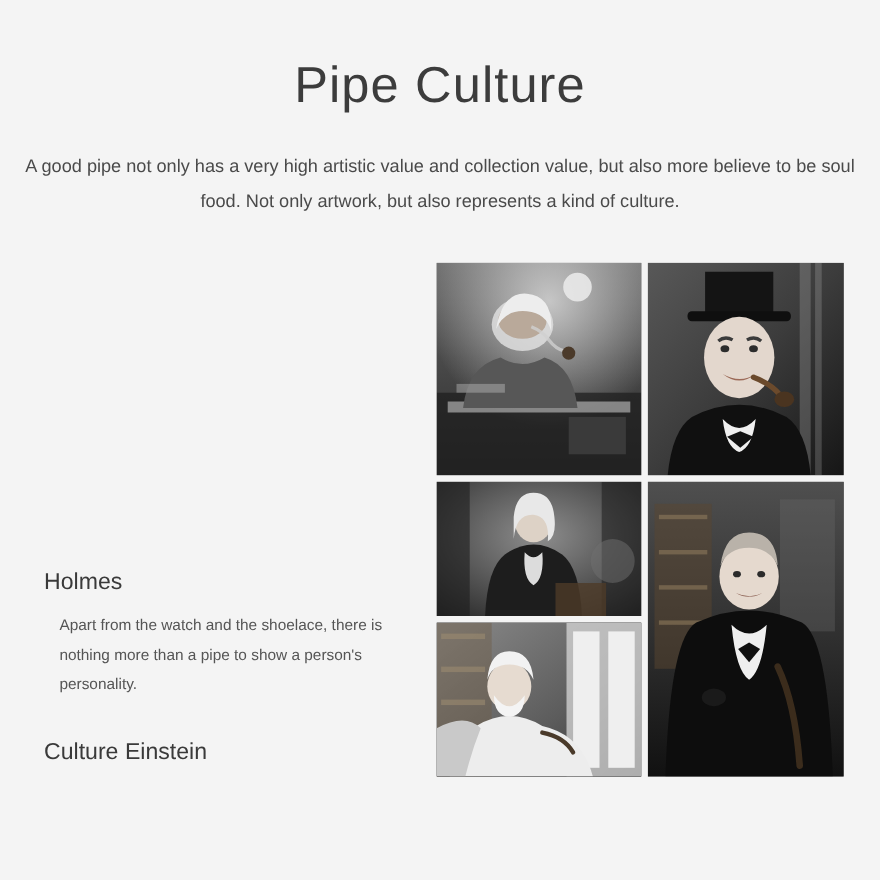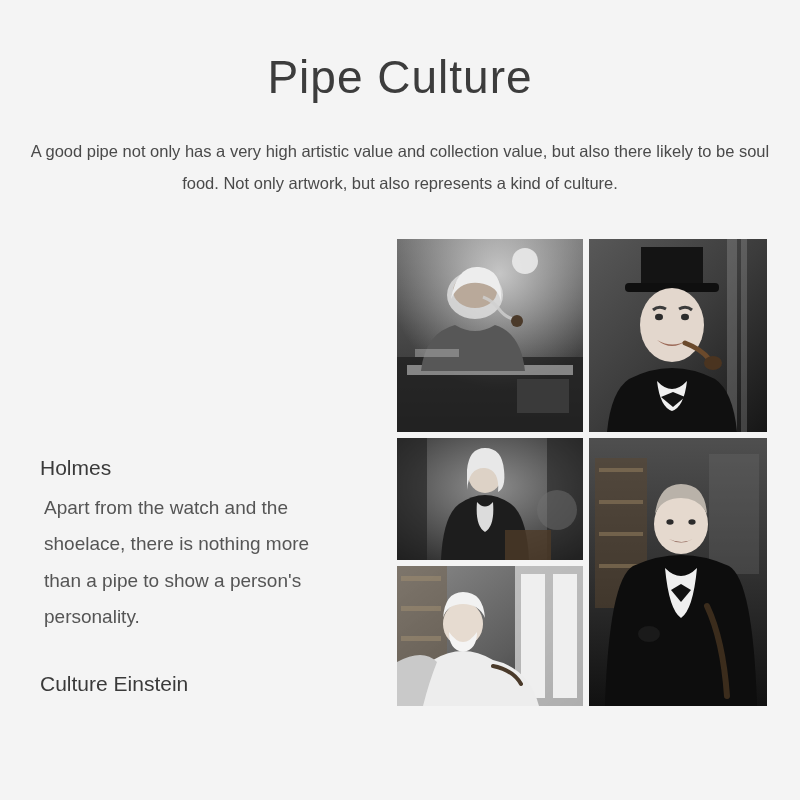--- a/index.html
+++ b/index.html
@@ -59,24 +59,24 @@
     margin-bottom: 0;
   }
   .quote-name {
     font-size: 21px;
     font-weight: 400;
     color: #3a3a3a;
     margin: 0 0 10px 0;
     line-height: 1.2;
   }
   .quote-text {
-    font-size: 19px;
+    font-size: 14px;
     line-height: 1.9;
     color: #555555;
-    margin: 4px;
+    margin: 14px;
     max-width: 300px;
   }
   .gallery {
     flex: 1;
     display: grid;
     grid-template-columns: 186px 178px;
     grid-template-rows: 193px 122px 140px;
     gap: 6px;
     padding-left: 12px;
   }
@@ -96,21 +96,21 @@
   .p-churchill    { grid-column: 2; grid-row: 2 / span 2; }
   .p-twain        { grid-column: 1; grid-row: 3; }
 </style>
 </head>
 <body>
 
 <div class="page">
 
   <h1 class="title">Pipe Culture</h1>
 
-  <p class="intro">A good pipe not only has a very high artistic value and collection value, but also there likely to be soul food. Not only artwork, but also represents a kind of culture.</p>
+  <p class="intro">A good pipe not only has a very high artistic value and collection value, but also more believe to be soul food. Not only artwork, but also represents a kind of culture.</p>
 
   <div class="content">
 
     <div class="left-col">
 
       <div class="quote-block">
         <h2 class="quote-name">Holmes</h2>
         <p class="quote-text">Apart from the watch and the shoelace, there is nothing more than a pipe to show a person's personality.</p>
       </div>
 

